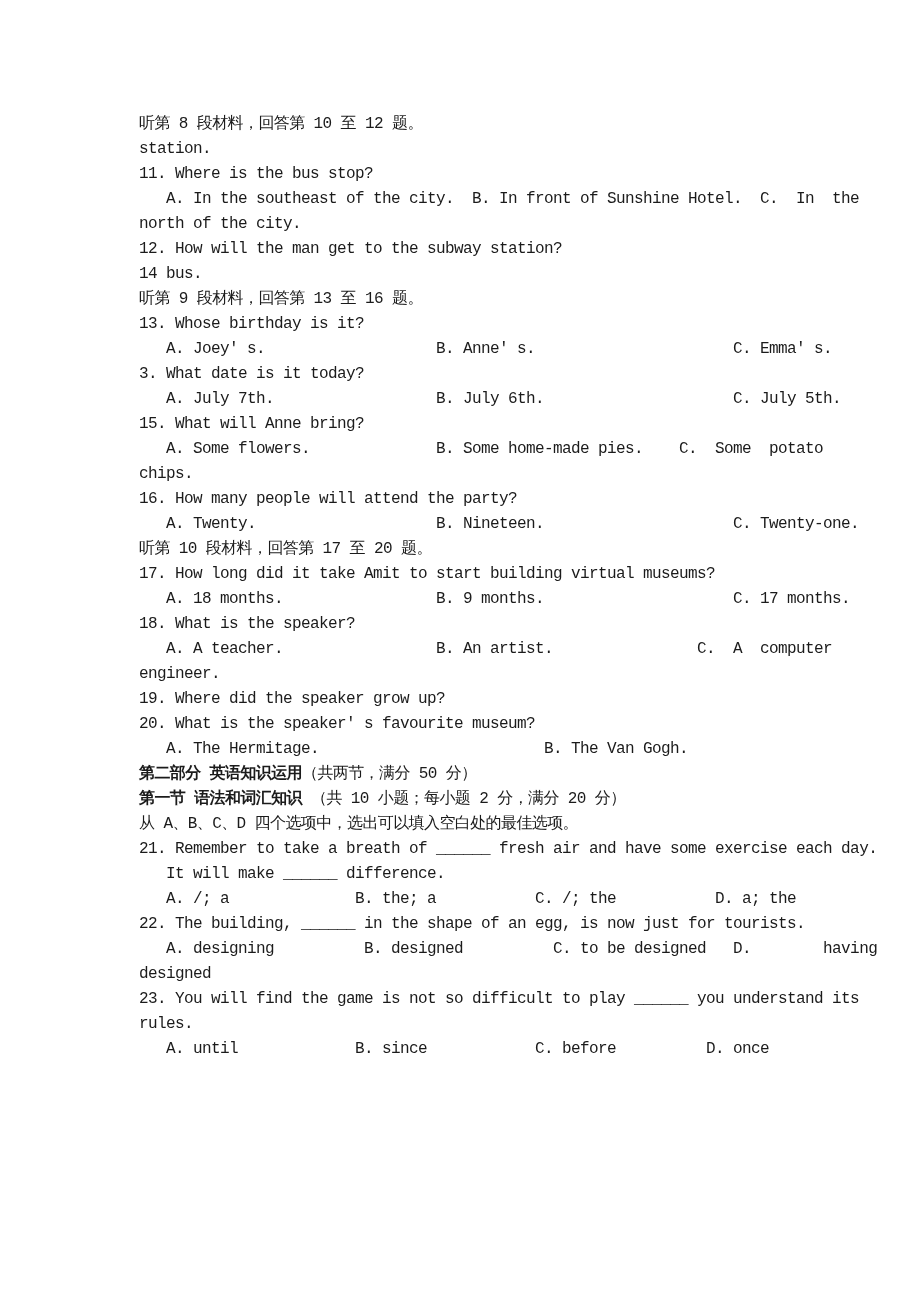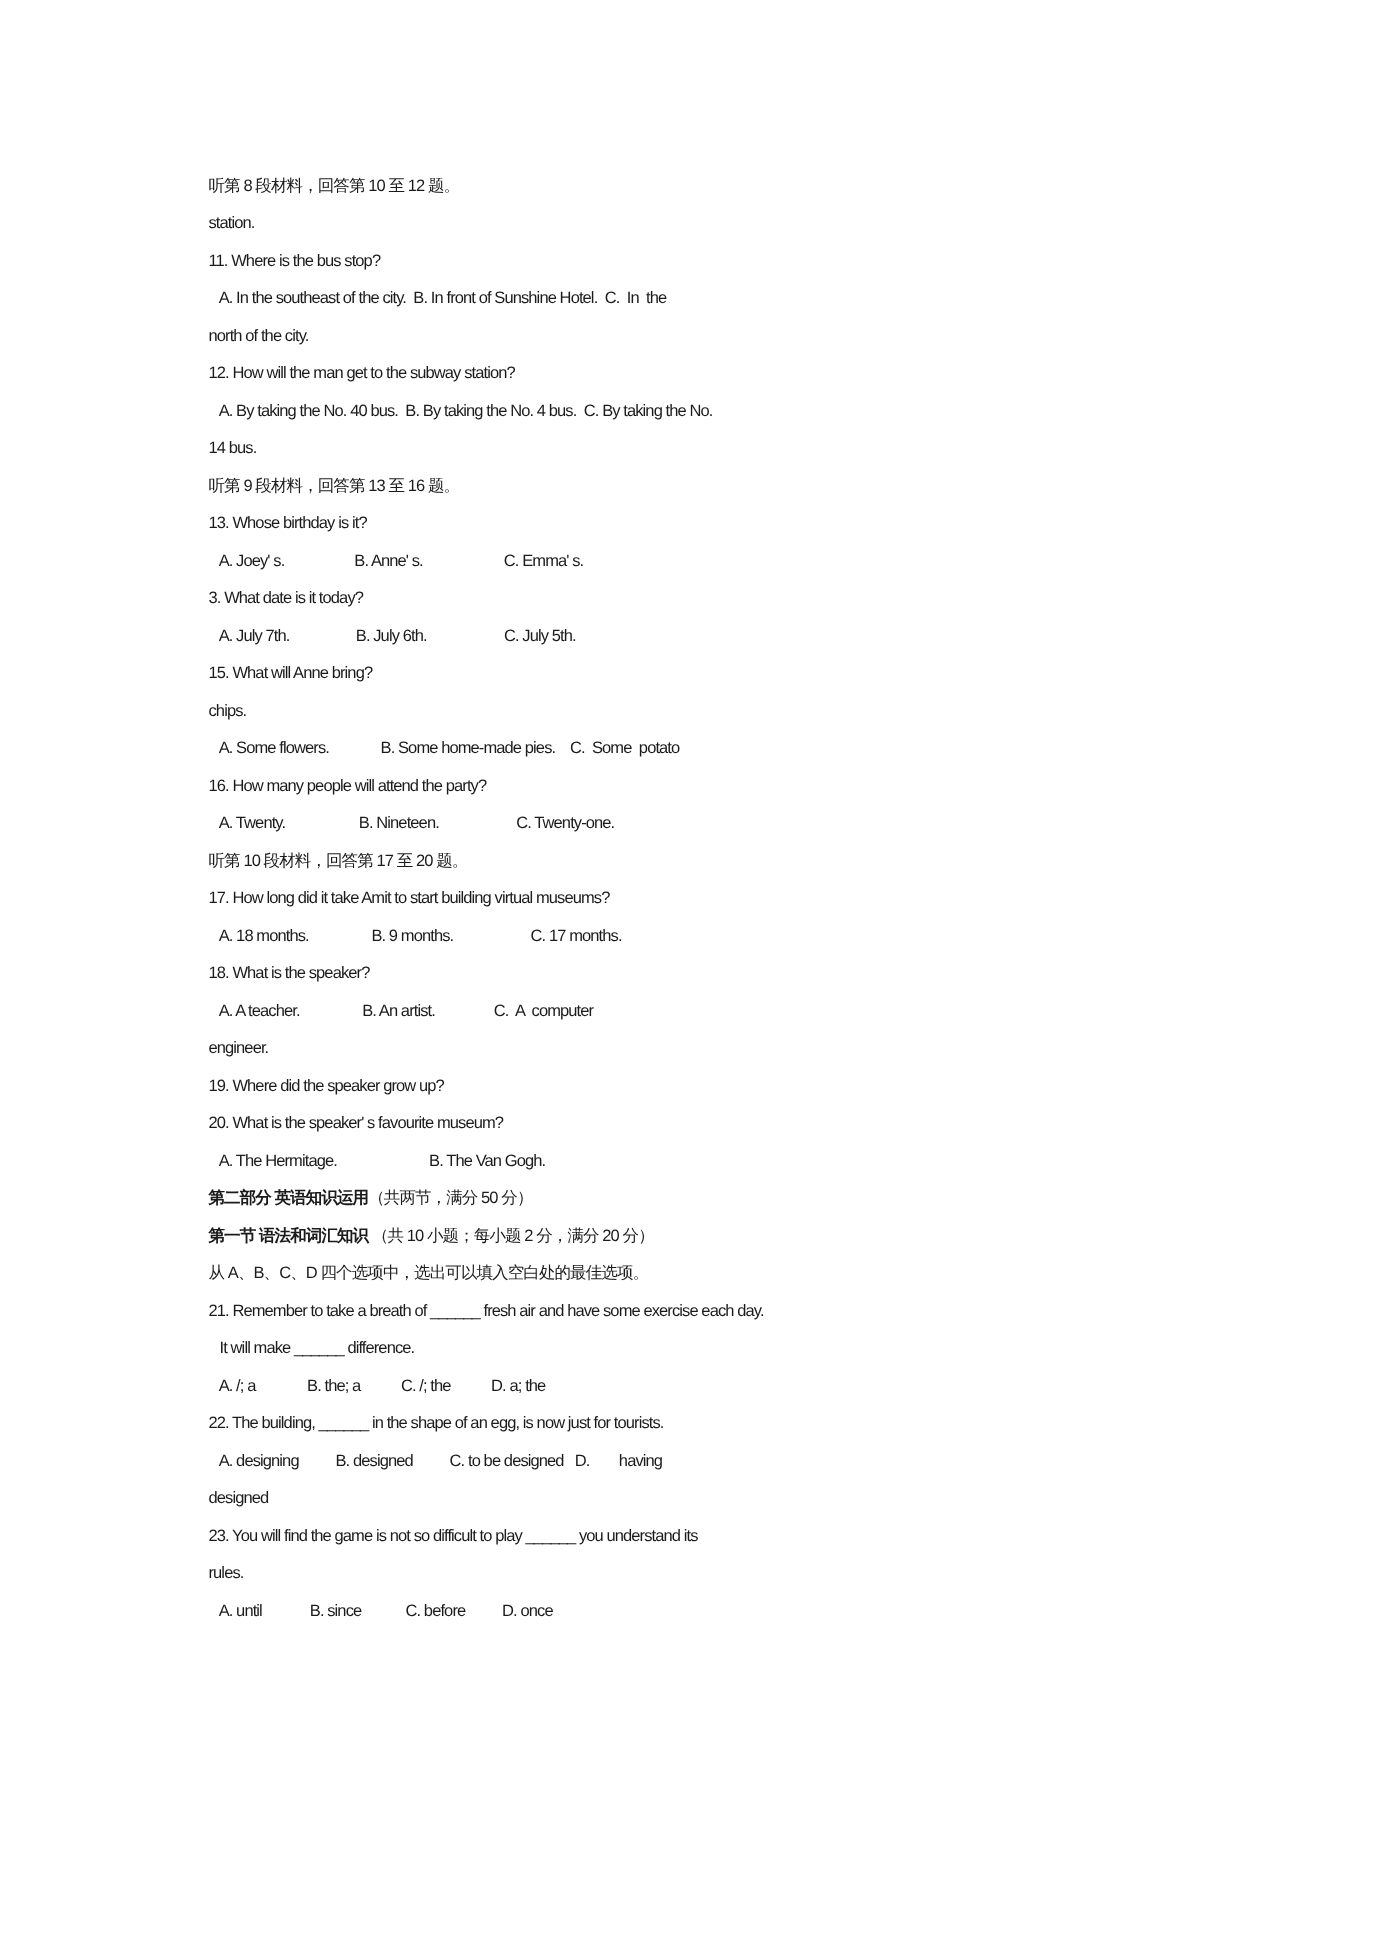--- a/index.html
+++ b/index.html
@@ -6,22 +6,22 @@
     margin: 0;
     padding: 0;
     background: #ffffff;
   }
   .page {
     position: relative;
     width: 920px;
     height: 1302px;
     background: #ffffff;
     overflow: hidden;
-    font-family: Liberation Sans, sans-serif;
-    font-size: 11px;
+    font-family: Liberation Mono, monospace;
+    font-size: 16px;
     letter-spacing: -0.6px;
     color: #1b1b1b;
   }
   .content {
     position: absolute;
     left: 139px;
     top: 112px;
     width: 690px;
   }
   .line {
@@ -37,30 +37,29 @@
 <body>
 
 <div class="page">
   <div class="content">
       <div class="line zh">听第 8 段材料，回答第 10 至 12 题。</div>
       <div class="line">station.</div>
       <div class="line">11. Where is the bus stop?</div>
       <div class="line">   A. In the southeast of the city.  B. In front of Sunshine Hotel.  C.  In  the</div>
       <div class="line">north of the city.</div>
       <div class="line">12. How will the man get to the subway station?</div>
-      <div class="line">   A. By taking the No. 40 bus.  B. By taking the No. 4 bus.  C. By taking the No.</div>
       <div class="line">14 bus.</div>
       <div class="line zh">听第 9 段材料，回答第 13 至 16 题。</div>
       <div class="line">13. Whose birthday is it?</div>
       <div class="line">   A. Joey' s.                   B. Anne' s.                      C. Emma' s.</div>
       <div class="line">3. What date is it today?</div>
       <div class="line">   A. July 7th.                  B. July 6th.                     C. July 5th.</div>
       <div class="line">15. What will Anne bring?</div>
+      <div class="line">   A. Some flowers.              B. Some home-made pies.    C.  Some  potato</div>
       <div class="line">chips.</div>
-      <div class="line">   A. Some flowers.              B. Some home-made pies.    C.  Some  potato</div>
       <div class="line">16. How many people will attend the party?</div>
       <div class="line">   A. Twenty.                    B. Nineteen.                     C. Twenty-one.</div>
       <div class="line zh">听第 10 段材料，回答第 17 至 20 题。</div>
       <div class="line">17. How long did it take Amit to start building virtual museums?</div>
       <div class="line">   A. 18 months.                 B. 9 months.                     C. 17 months.</div>
       <div class="line">18. What is the speaker?</div>
       <div class="line">   A. A teacher.                 B. An artist.                C.  A  computer</div>
       <div class="line">engineer.</div>
       <div class="line">19. Where did the speaker grow up?</div>
       <div class="line">20. What is the speaker' s favourite museum?</div>

